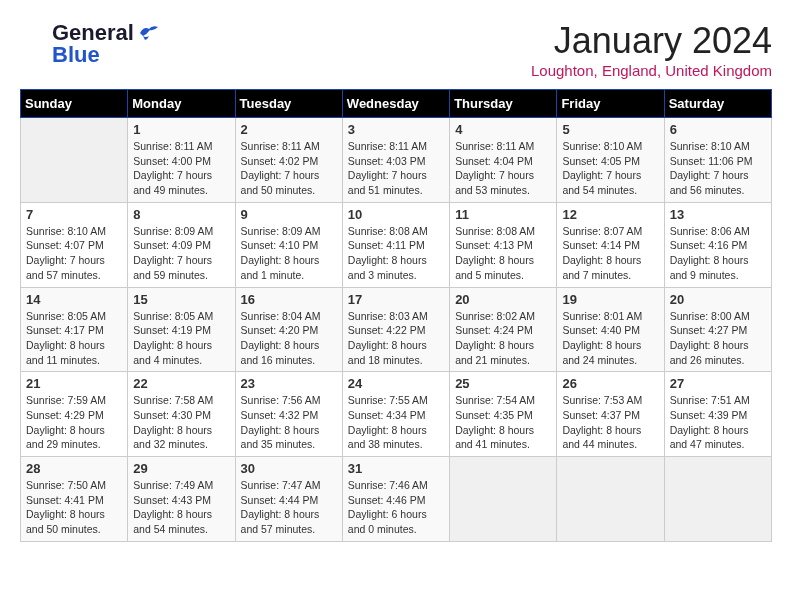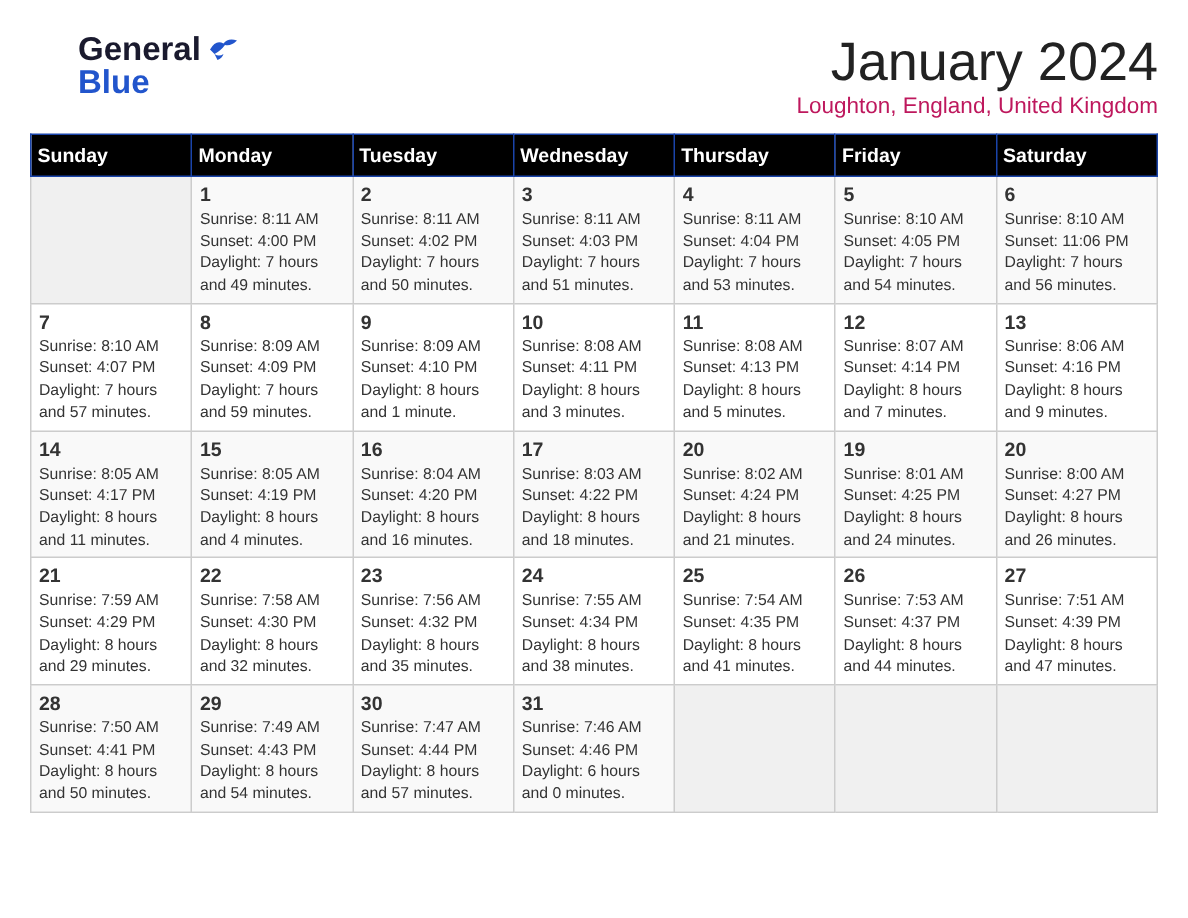--- a/index.html
+++ b/index.html
@@ -240,21 +240,21 @@
         <td>
           <span class="day-number">20</span>
           <div class="cell-text">Sunrise: 8:02 AM</div>
           <div class="cell-text">Sunset: 4:24 PM</div>
           <div class="cell-text">Daylight: 8 hours</div>
           <div class="cell-text">and 21 minutes.</div>
         </td>
         <td>
           <span class="day-number">19</span>
           <div class="cell-text">Sunrise: 8:01 AM</div>
-          <div class="cell-text">Sunset: 4:25 PM</div>
+          <div class="cell-text">Sunset: 4:40 PM</div>
           <div class="cell-text">Daylight: 8 hours</div>
           <div class="cell-text">and 24 minutes.</div>
         </td>
         <td>
           <span class="day-number">20</span>
           <div class="cell-text">Sunrise: 8:00 AM</div>
           <div class="cell-text">Sunset: 4:27 PM</div>
           <div class="cell-text">Daylight: 8 hours</div>
           <div class="cell-text">and 26 minutes.</div>
         </td>

